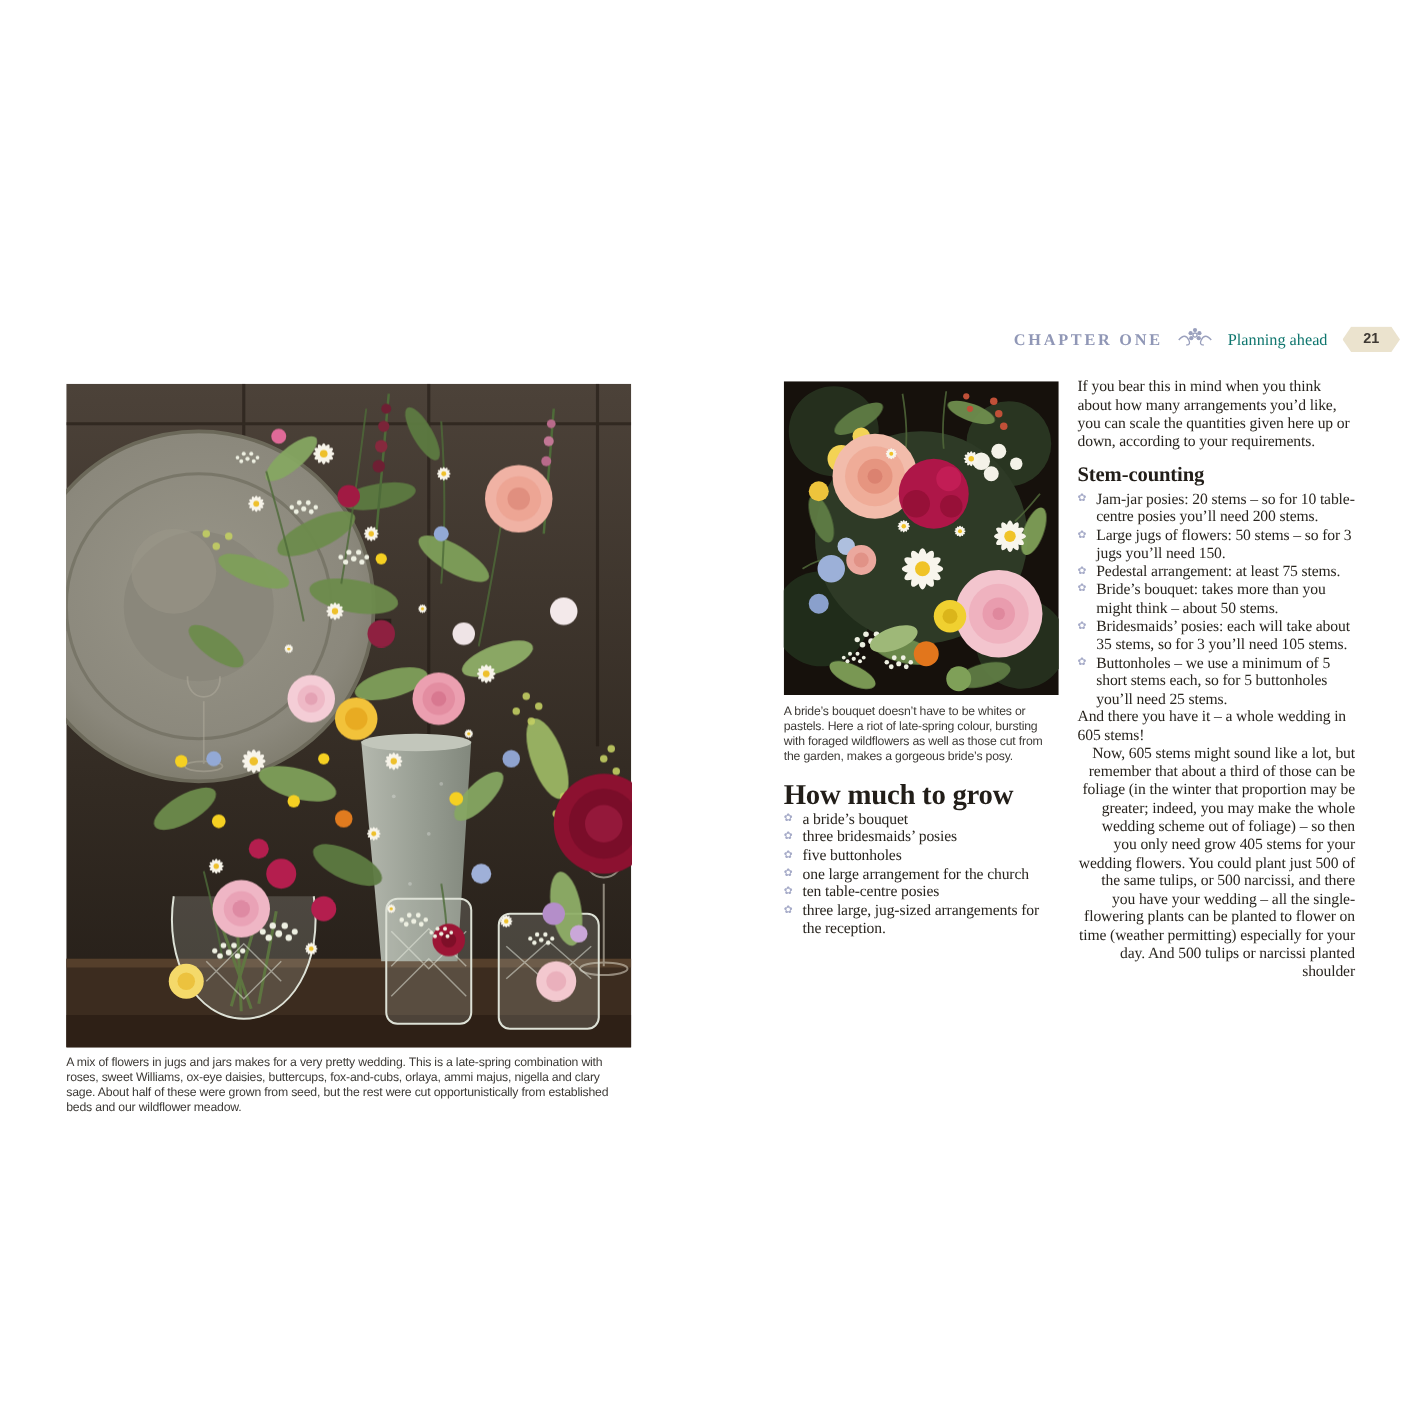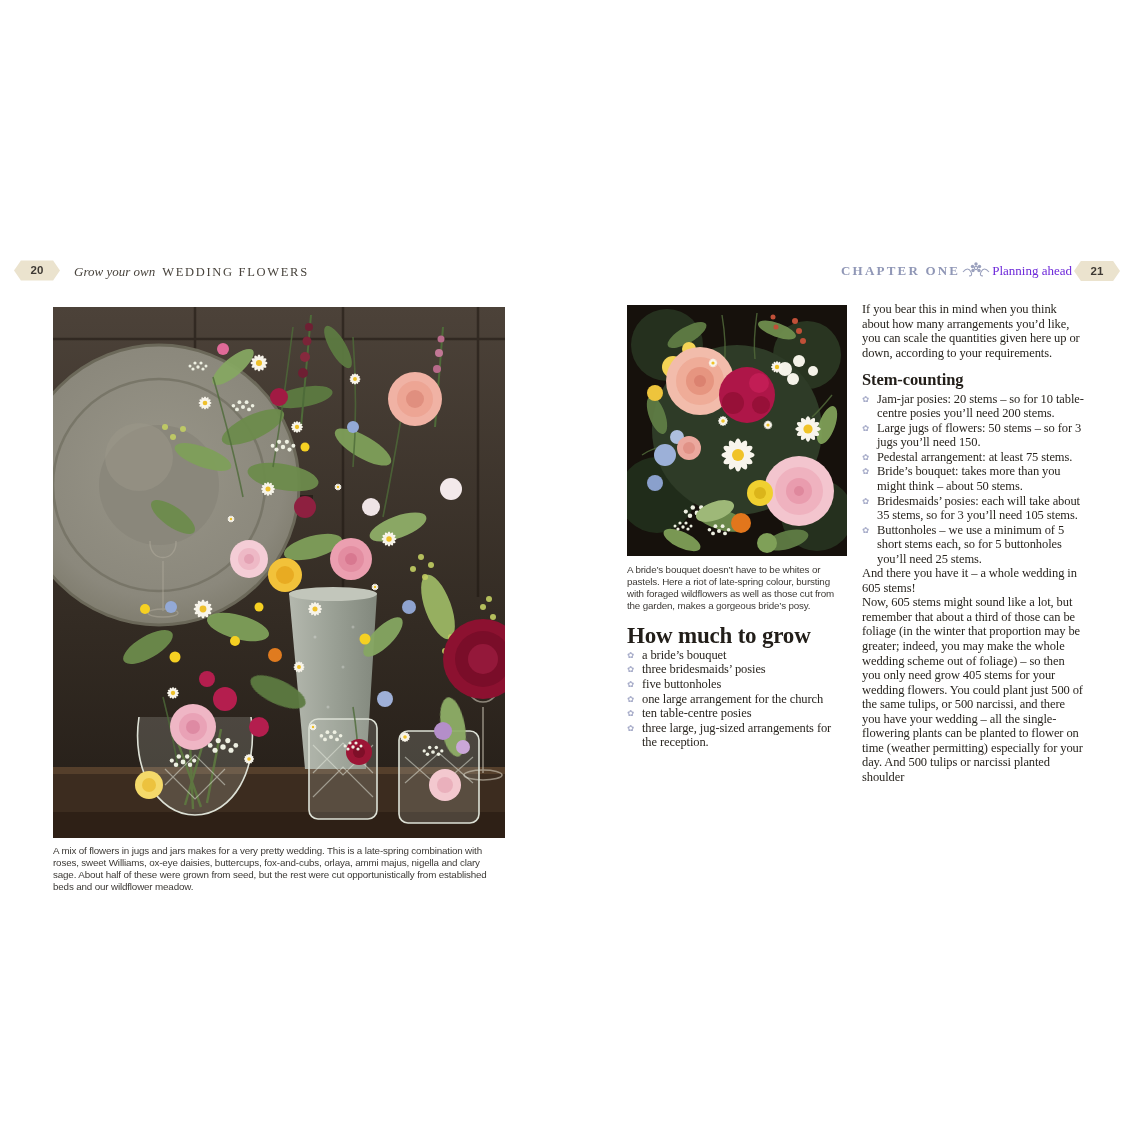--- a/index.html
+++ b/index.html
@@ -2,30 +2,30 @@
 <html><head>
 <meta charset="utf-8">
 <style>
   html,body { margin:0; padding:0; background:#ffffff; }
   .sheet {
     position:relative; width:1129px; height:1129px; background:#ffffff;
     font-family:"Liberation Serif", serif; color:#29251f; overflow:hidden;
   }
   
   .hdr-left  { position:absolute; left:14px;  top:260px; display:flex; align-items:center; gap:14px; }
-  .hdr-right { position:absolute; right:9px;  top:260px; display:flex; align-items:center; gap:2px;  }
+  .hdr-right { position:absolute; right:9px;  top:260px; display:flex; align-items:center; gap:12px;  }
   .badge {
     background:#ebe3ce; width:46px; height:21px; text-align:center; line-height:21px;
     clip-path:polygon(0 50%,15% 2%,85% 2%,100% 50%,85% 98%,15% 98%);
     font-family:"Liberation Sans",sans-serif; font-size:11.5px; font-weight:bold; color:#3e3933;
   }
   .hdr-italic { font-style:italic; font-size:13px; color:#48433c; }
   .hdr-caps   { font-size:12.5px; letter-spacing:1.7px; color:#48433c; margin-left:3px; }
   .chapter    { font-size:13px; letter-spacing:2.2px; color:#9097b6; font-weight:bold; }
-  .section    { font-size:13px; color:#6d28d9; }
+  .section    { font-size:13px; color:#0f766e; }
 
   
   .photo-left { position:absolute; left:53px; top:307px; width:452px; }
   .photo-left svg { display:block; }
   .caption {
     font-family:"Liberation Sans",sans-serif; font-size:9.8px; line-height:12.1px;
     color:#3c3935; letter-spacing:-0.15px;
   }
   .photo-left .caption { margin-top:7px; }
 
@@ -35,44 +35,37 @@
   .col-right { left:862px; top:302px; }
   .col p { margin:0; }
   .mid-photo svg { display:block; }
   .mid-caption { margin-top:8px; }
   .para-cont  { margin-top:16px; }
   h2.howmuch  { font-size:23px;   margin:17px 0 0; font-weight:bold; letter-spacing:-0.2px; color:#221e19; }
   h3.stem     { font-size:16.5px; margin:13px 0 0; font-weight:bold; color:#221e19; }
   .after-h2   { margin-top:10px; }
   .after-h3   { margin-top:7px; }
   .para-total { margin-top:14px; }
-  .para-now   { margin-top:14px; }
+  .para-now   { margin-top:14px;text-align:right; }
 
   ul.flower-list { list-style:none; margin:4px 0 0; padding:0; }
   ul.flower-list li { display:flex; }
   .blt {
     flex:0 0 15px; width:15px; color:#a6abc8; font-size:8.5px; line-height:14.55px;
     font-family:"DejaVu Sans",sans-serif;
   }
   .blt-text { flex:1; }
 
   .orn { display:inline-block; }
 </style>
 </head>
 <body>
 
 <div class="sheet">
 
-  <div class="hdr-left">
-    <span class="badge">20</span>
-    <span>
-      <span class="hdr-italic">Grow your own</span>
-      <span class="hdr-caps">WEDDING FLOWERS</span>
-    </span>
-  </div>
 
   <div class="hdr-right">
     <span class="chapter">CHAPTER ONE</span>
     <span class="orn">
       <svg width="28" height="18" viewBox="0 0 28 18">
         <g fill="none" stroke="#9aa0bd" stroke-width="1.1">
           <path d="M1,12 q5,-6 8,0 q2,4 -2,4"></path>
           <path d="M27,12 q-5,-6 -8,0 q-2,4 2,4"></path>
         </g>
         <g fill="#9aa0bd">

